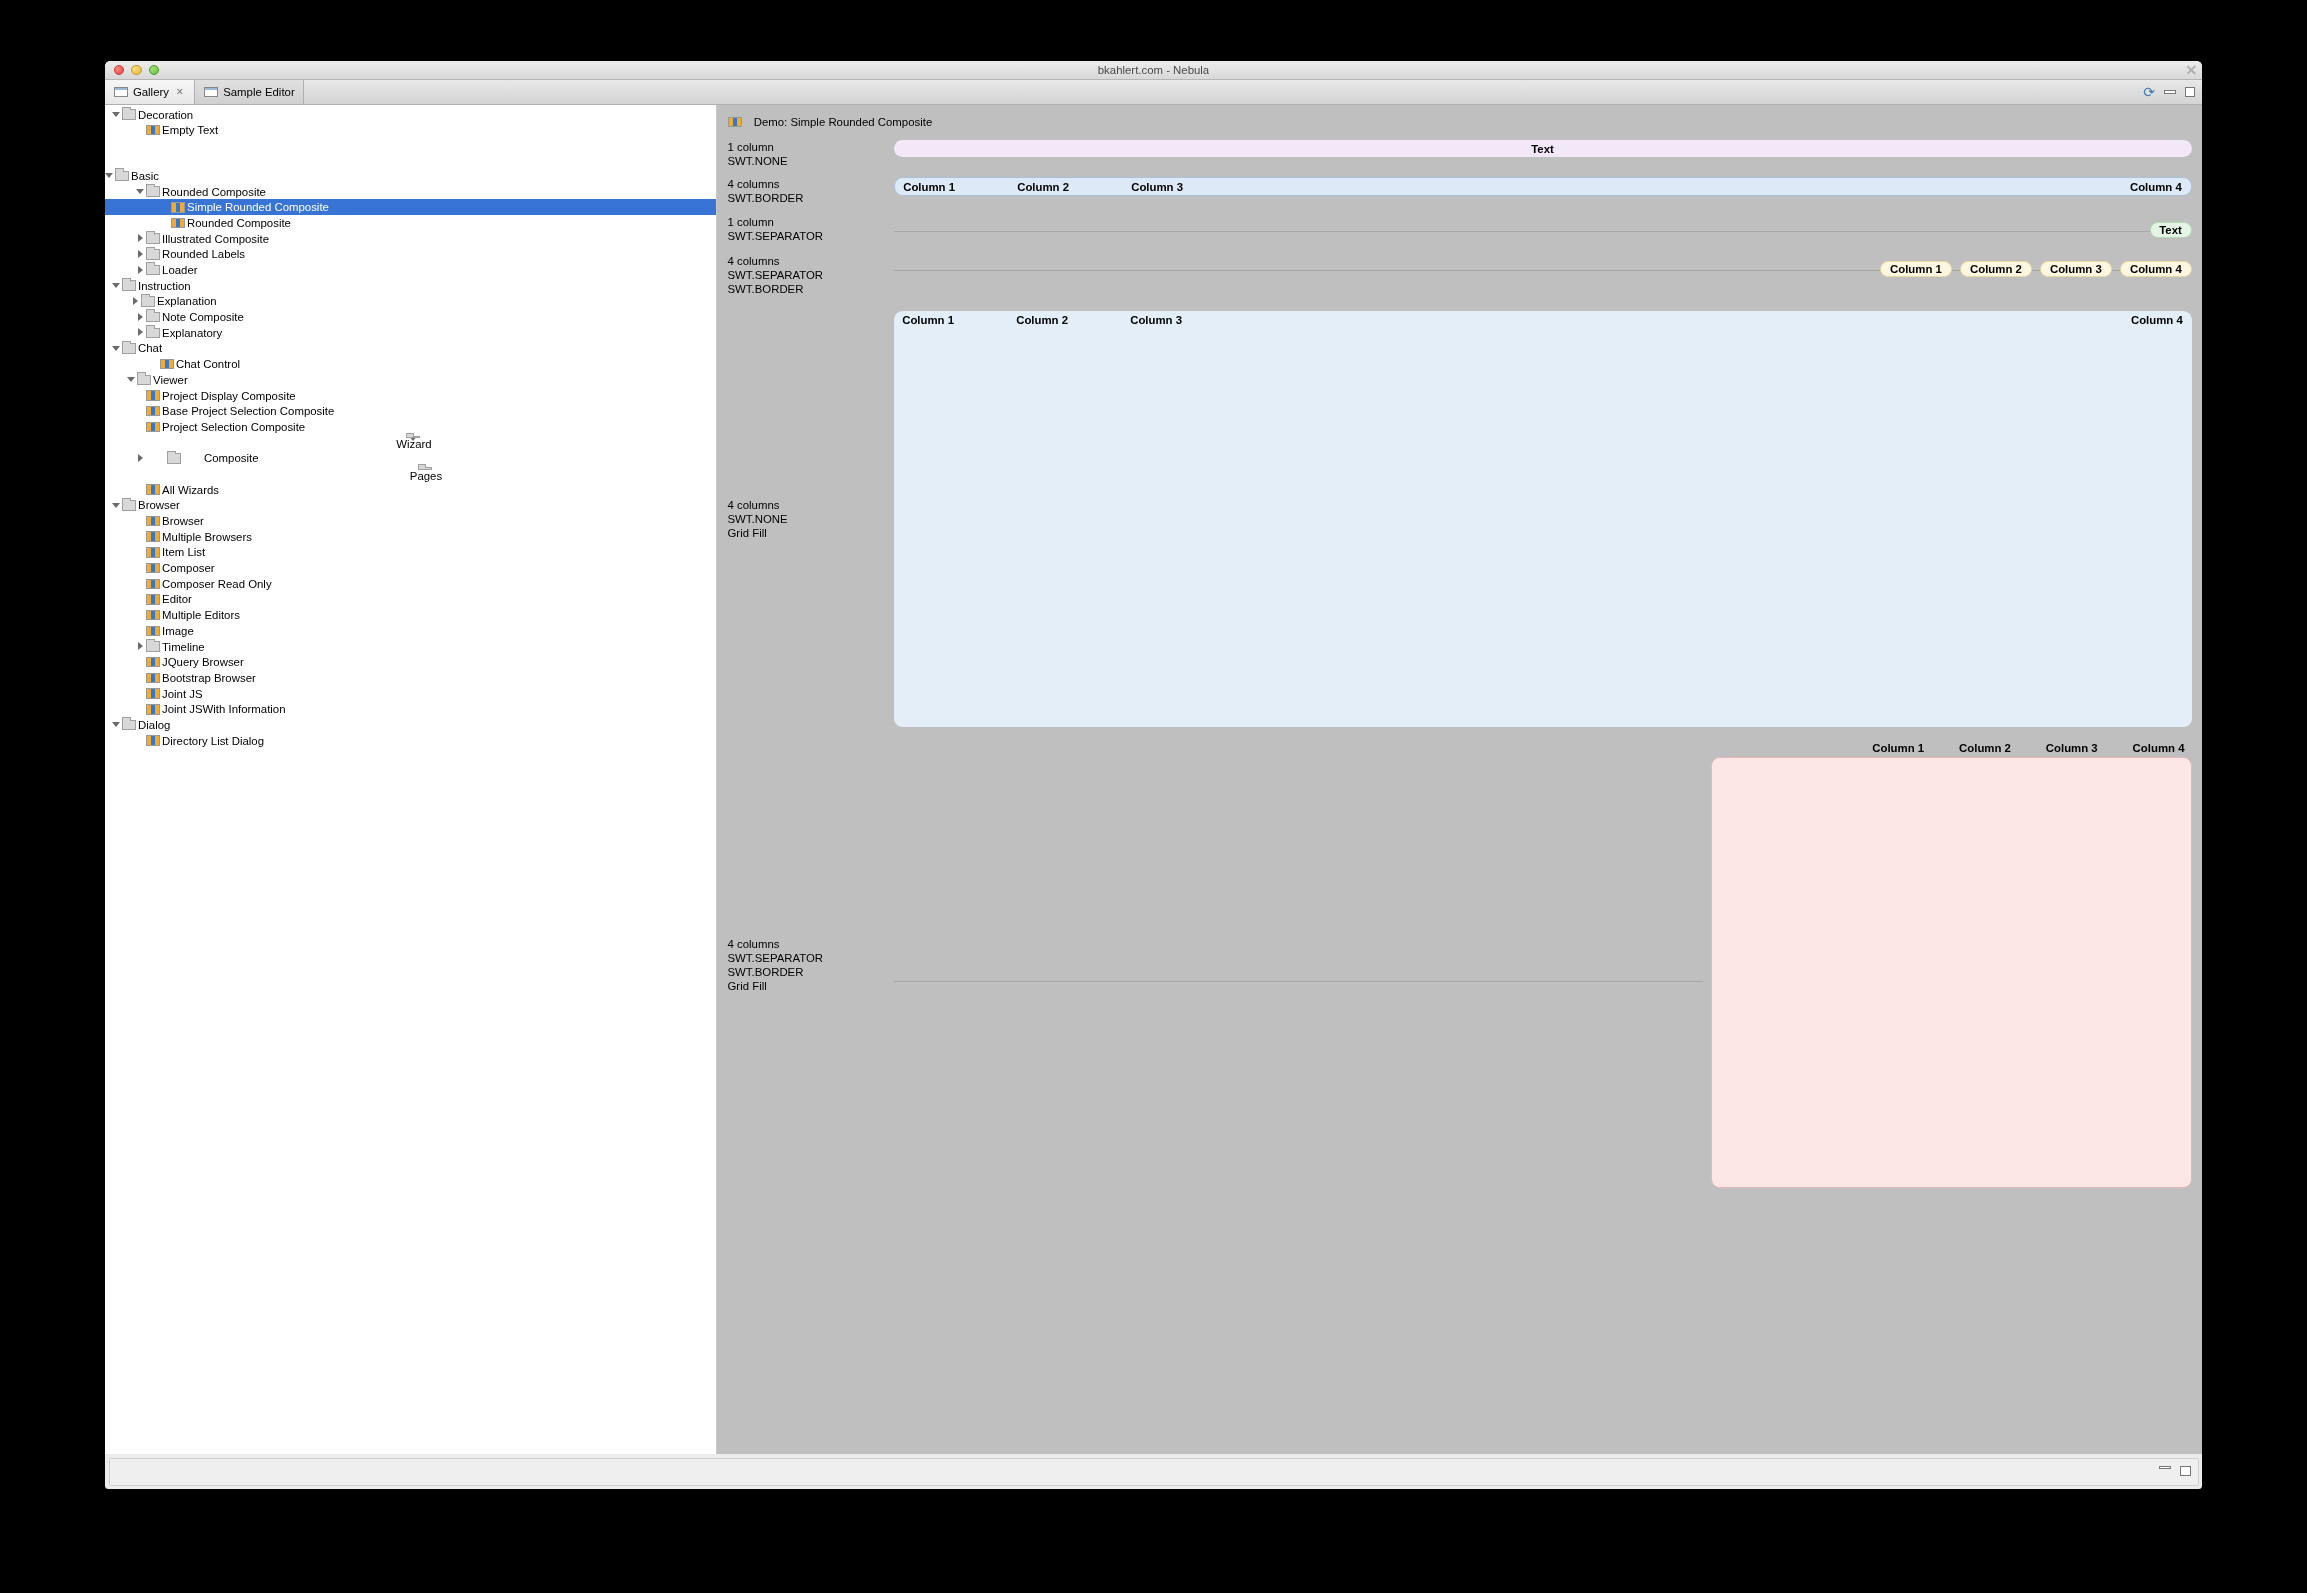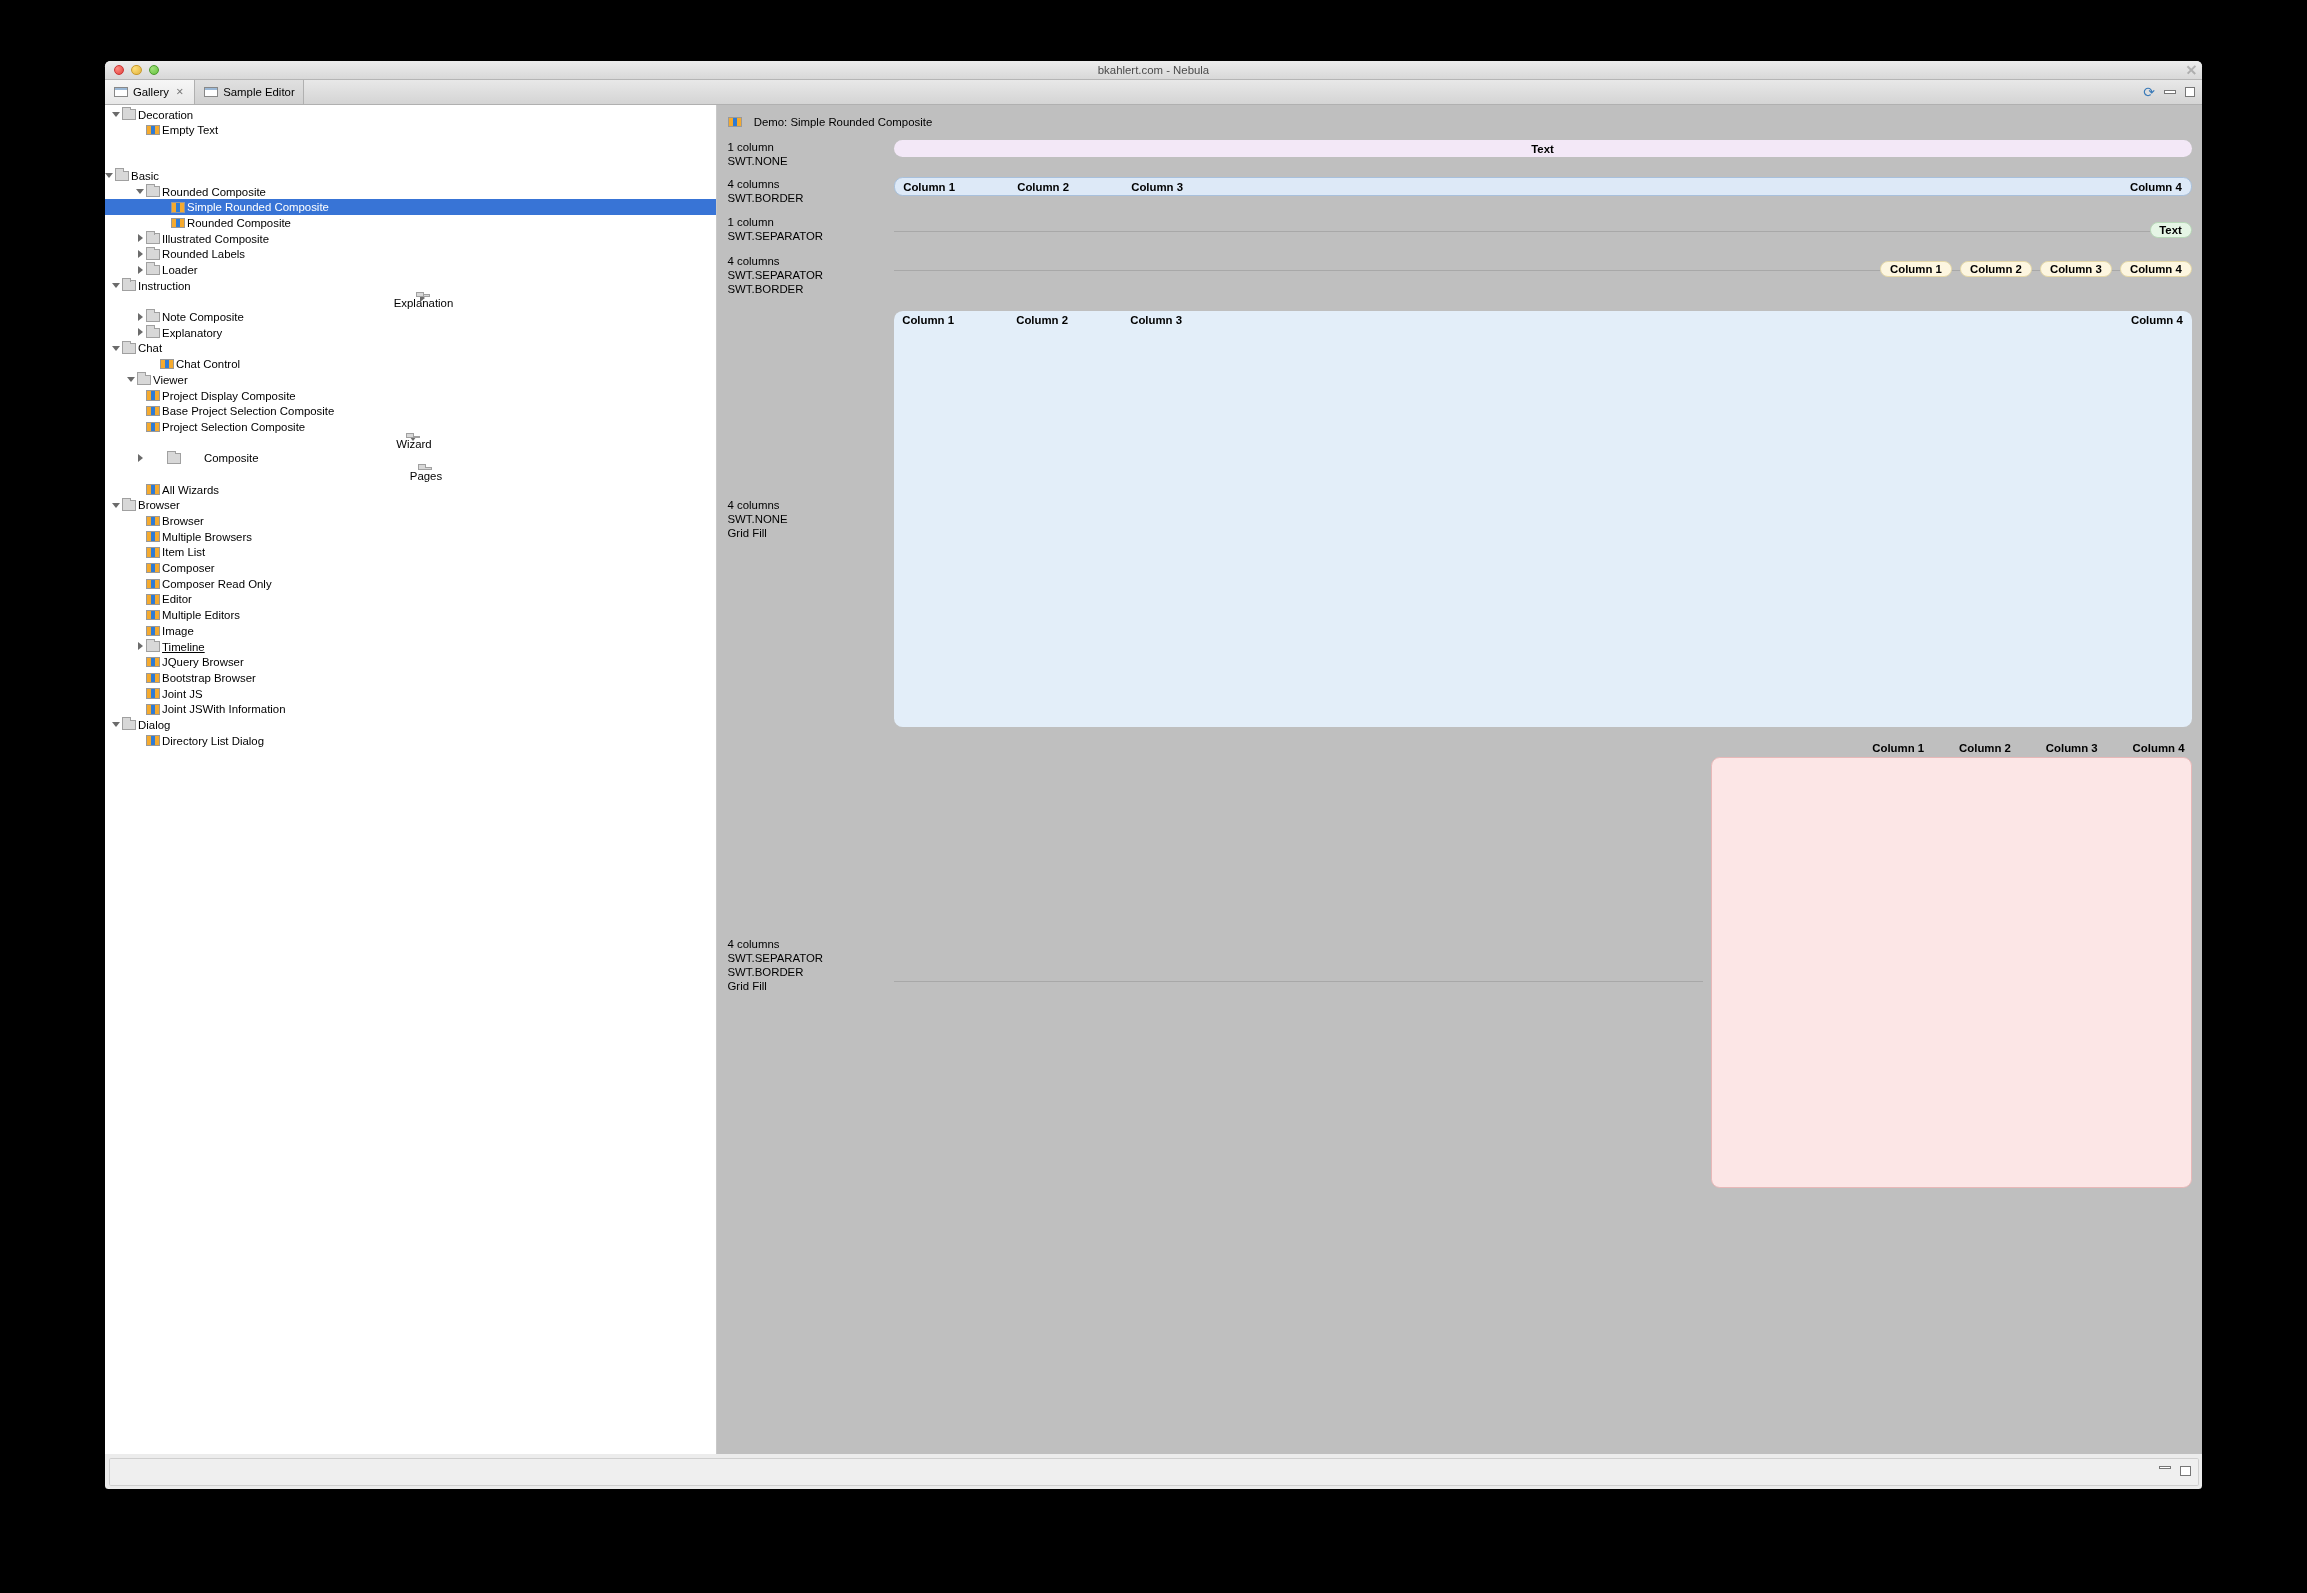--- a/index.html
+++ b/index.html
@@ -129,21 +129,21 @@
         <div class="trow" style="padding-left: 31px;">
           <span class="disc right"></span>
           <span class="folder"></span>
           <span class="lbl">Loader</span>
         </div>
         <div class="trow" style="padding-left: 7px; text-align: center;">
           <span class="disc down"></span>
           <span class="folder"></span>
           <span class="lbl">Instruction</span>
         </div>
-        <div class="trow" style="padding-left: 26px; flex-direction: column;">
+        <div class="trow" style="padding-left: 26px;">
           <span class="disc right"></span>
           <span class="folder"></span>
           <span class="lbl">Explanation</span>
         </div>
         <div class="trow" style="padding-left: 31px;">
           <span class="disc right"></span>
           <span class="folder"></span>
           <span class="lbl">Note Composite</span>
         </div>
         <div class="trow" style="padding-left: 31px;">
@@ -239,21 +239,21 @@
         <div class="trow" style="padding-left: 31px;">
           <span class="disc" style="visibility: hidden;"></span>
           <span class="leaf"></span>
           <span class="lbl">Multiple Editors</span>
         </div>
         <div class="trow" style="padding-left: 31px;">
           <span class="disc" style="visibility: hidden;"></span>
           <span class="leaf"></span>
           <span class="lbl">Image</span>
         </div>
-        <div class="trow" style="padding-left: 31px; text-decoration: underline;">
+        <div class="trow" style="padding-left: 31px;">
           <span class="disc right"></span>
           <span class="folder"></span>
           <span class="lbl">Timeline</span>
         </div>
         <div class="trow" style="padding-left: 31px;">
           <span class="disc" style="visibility: hidden;"></span>
           <span class="leaf"></span>
           <span class="lbl">JQuery Browser</span>
         </div>
         <div class="trow" style="padding-left: 31px;">

